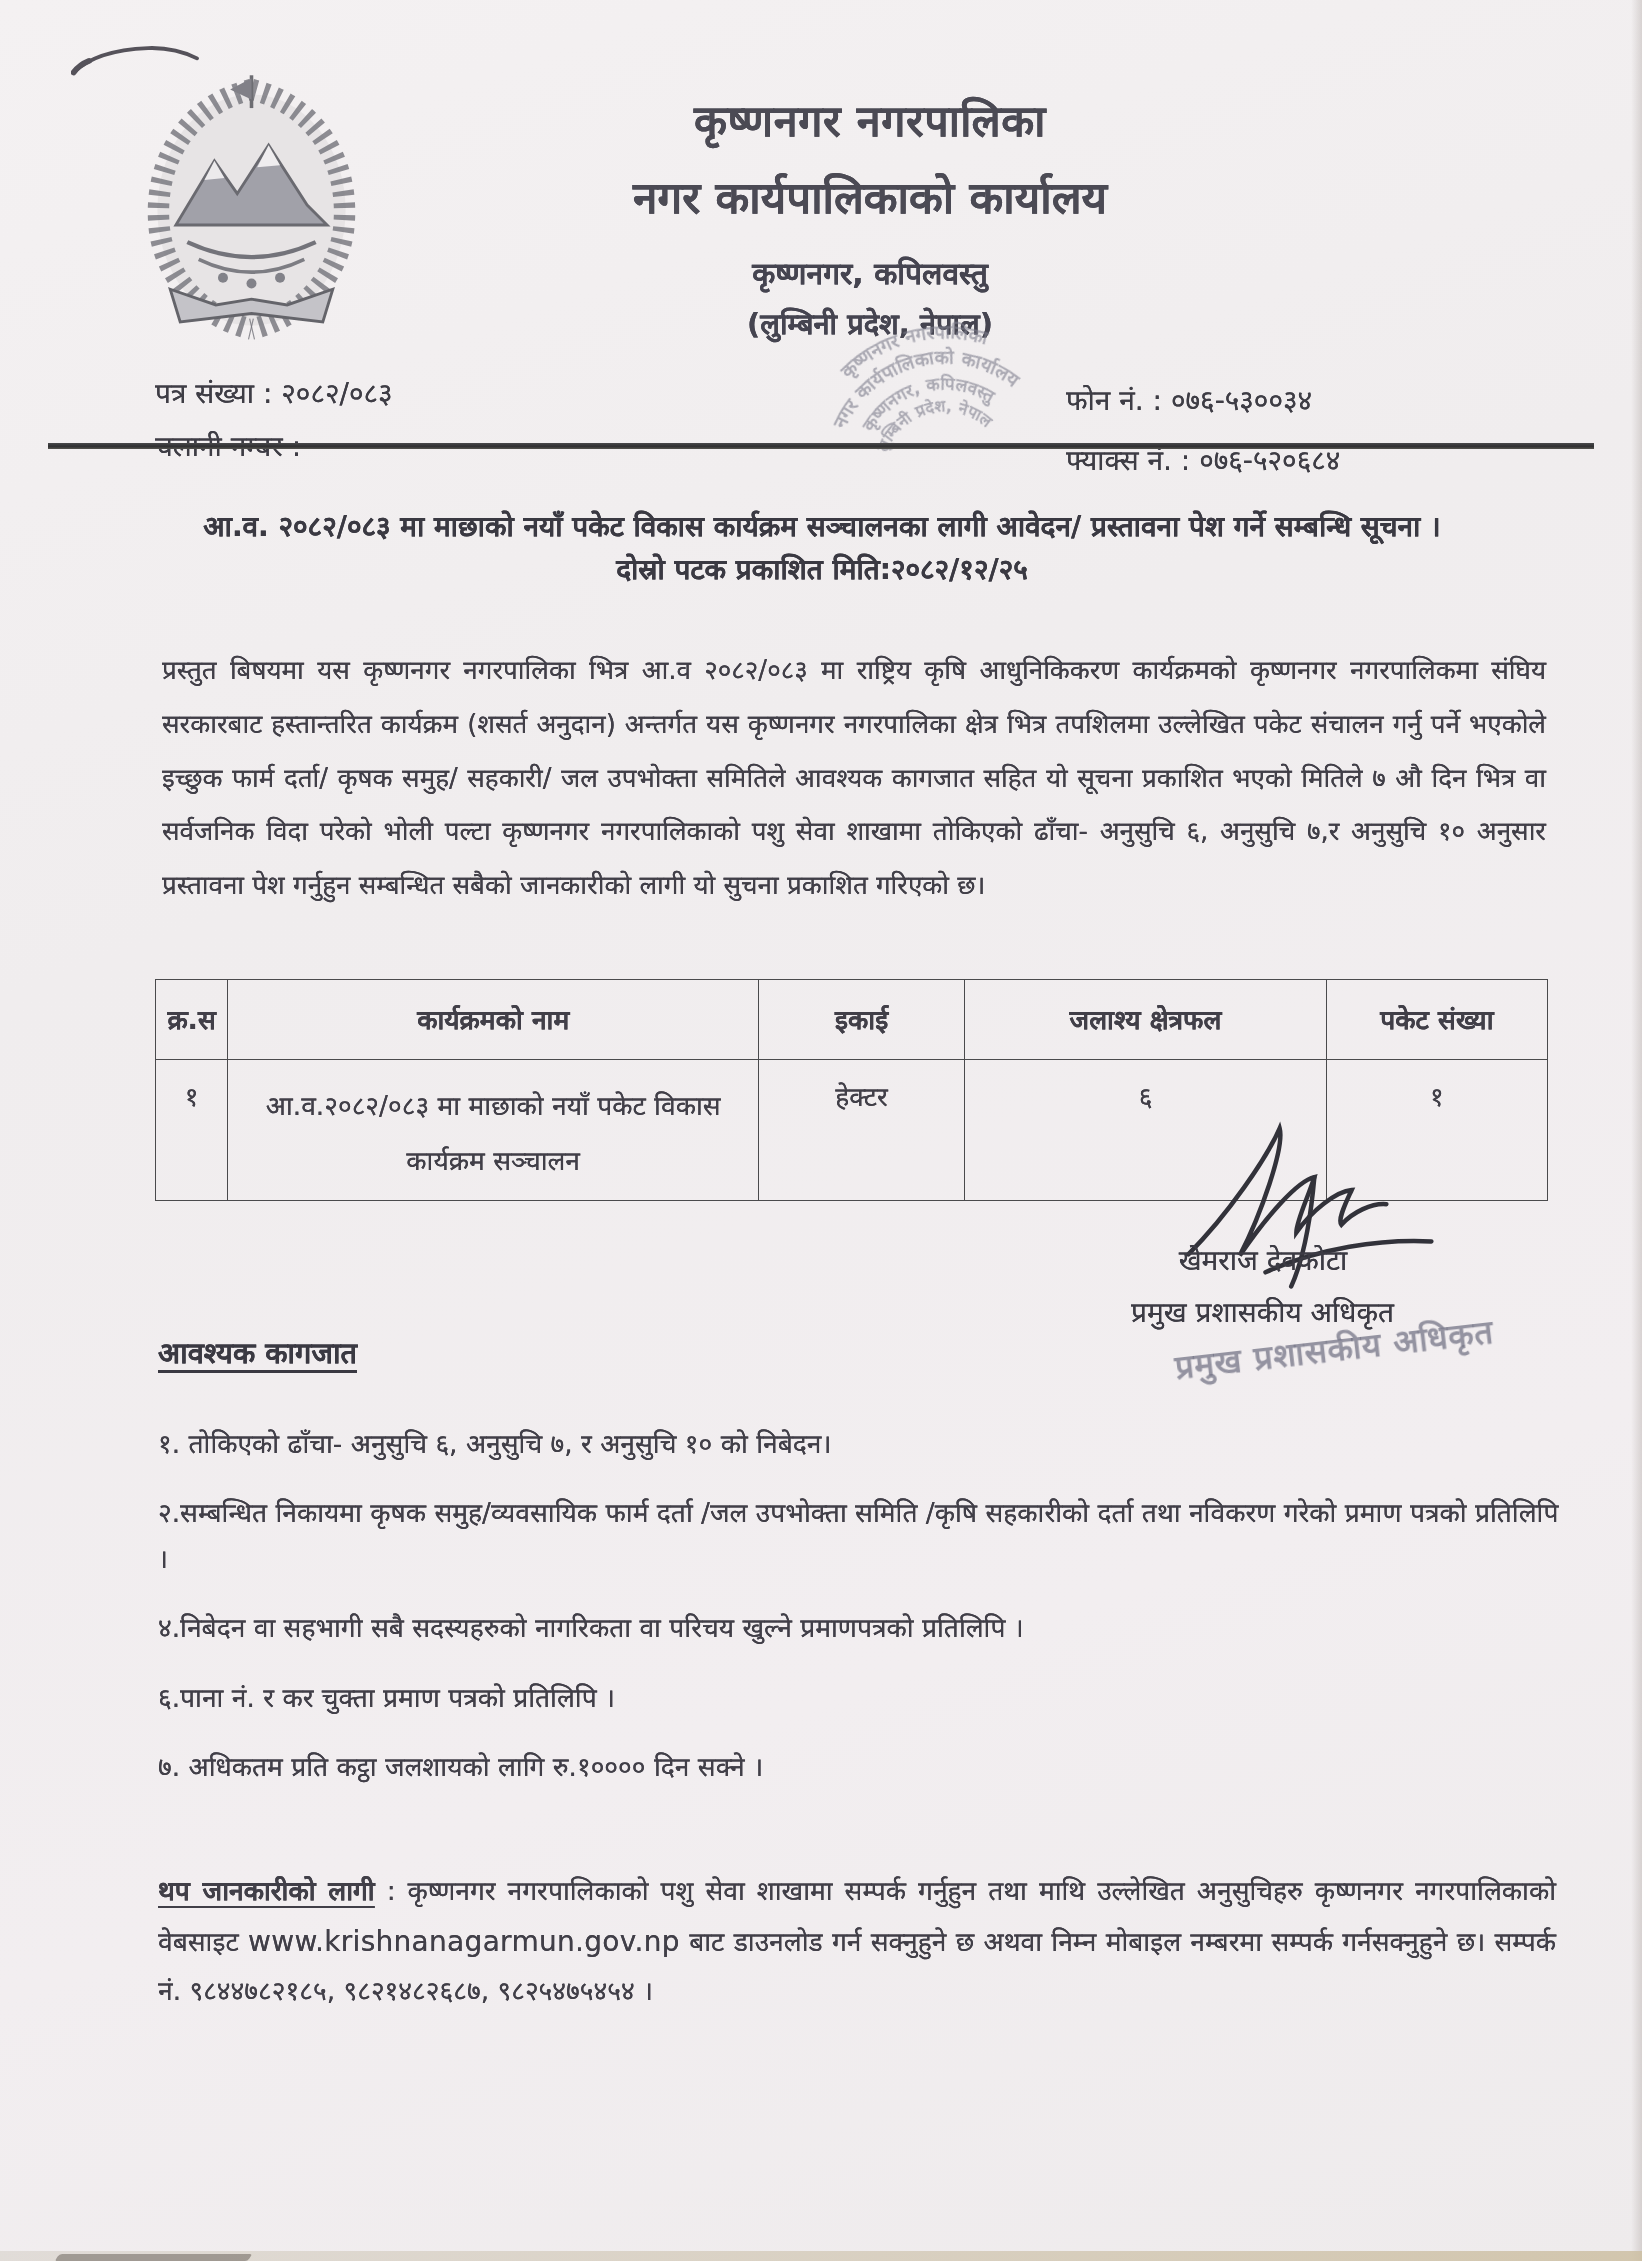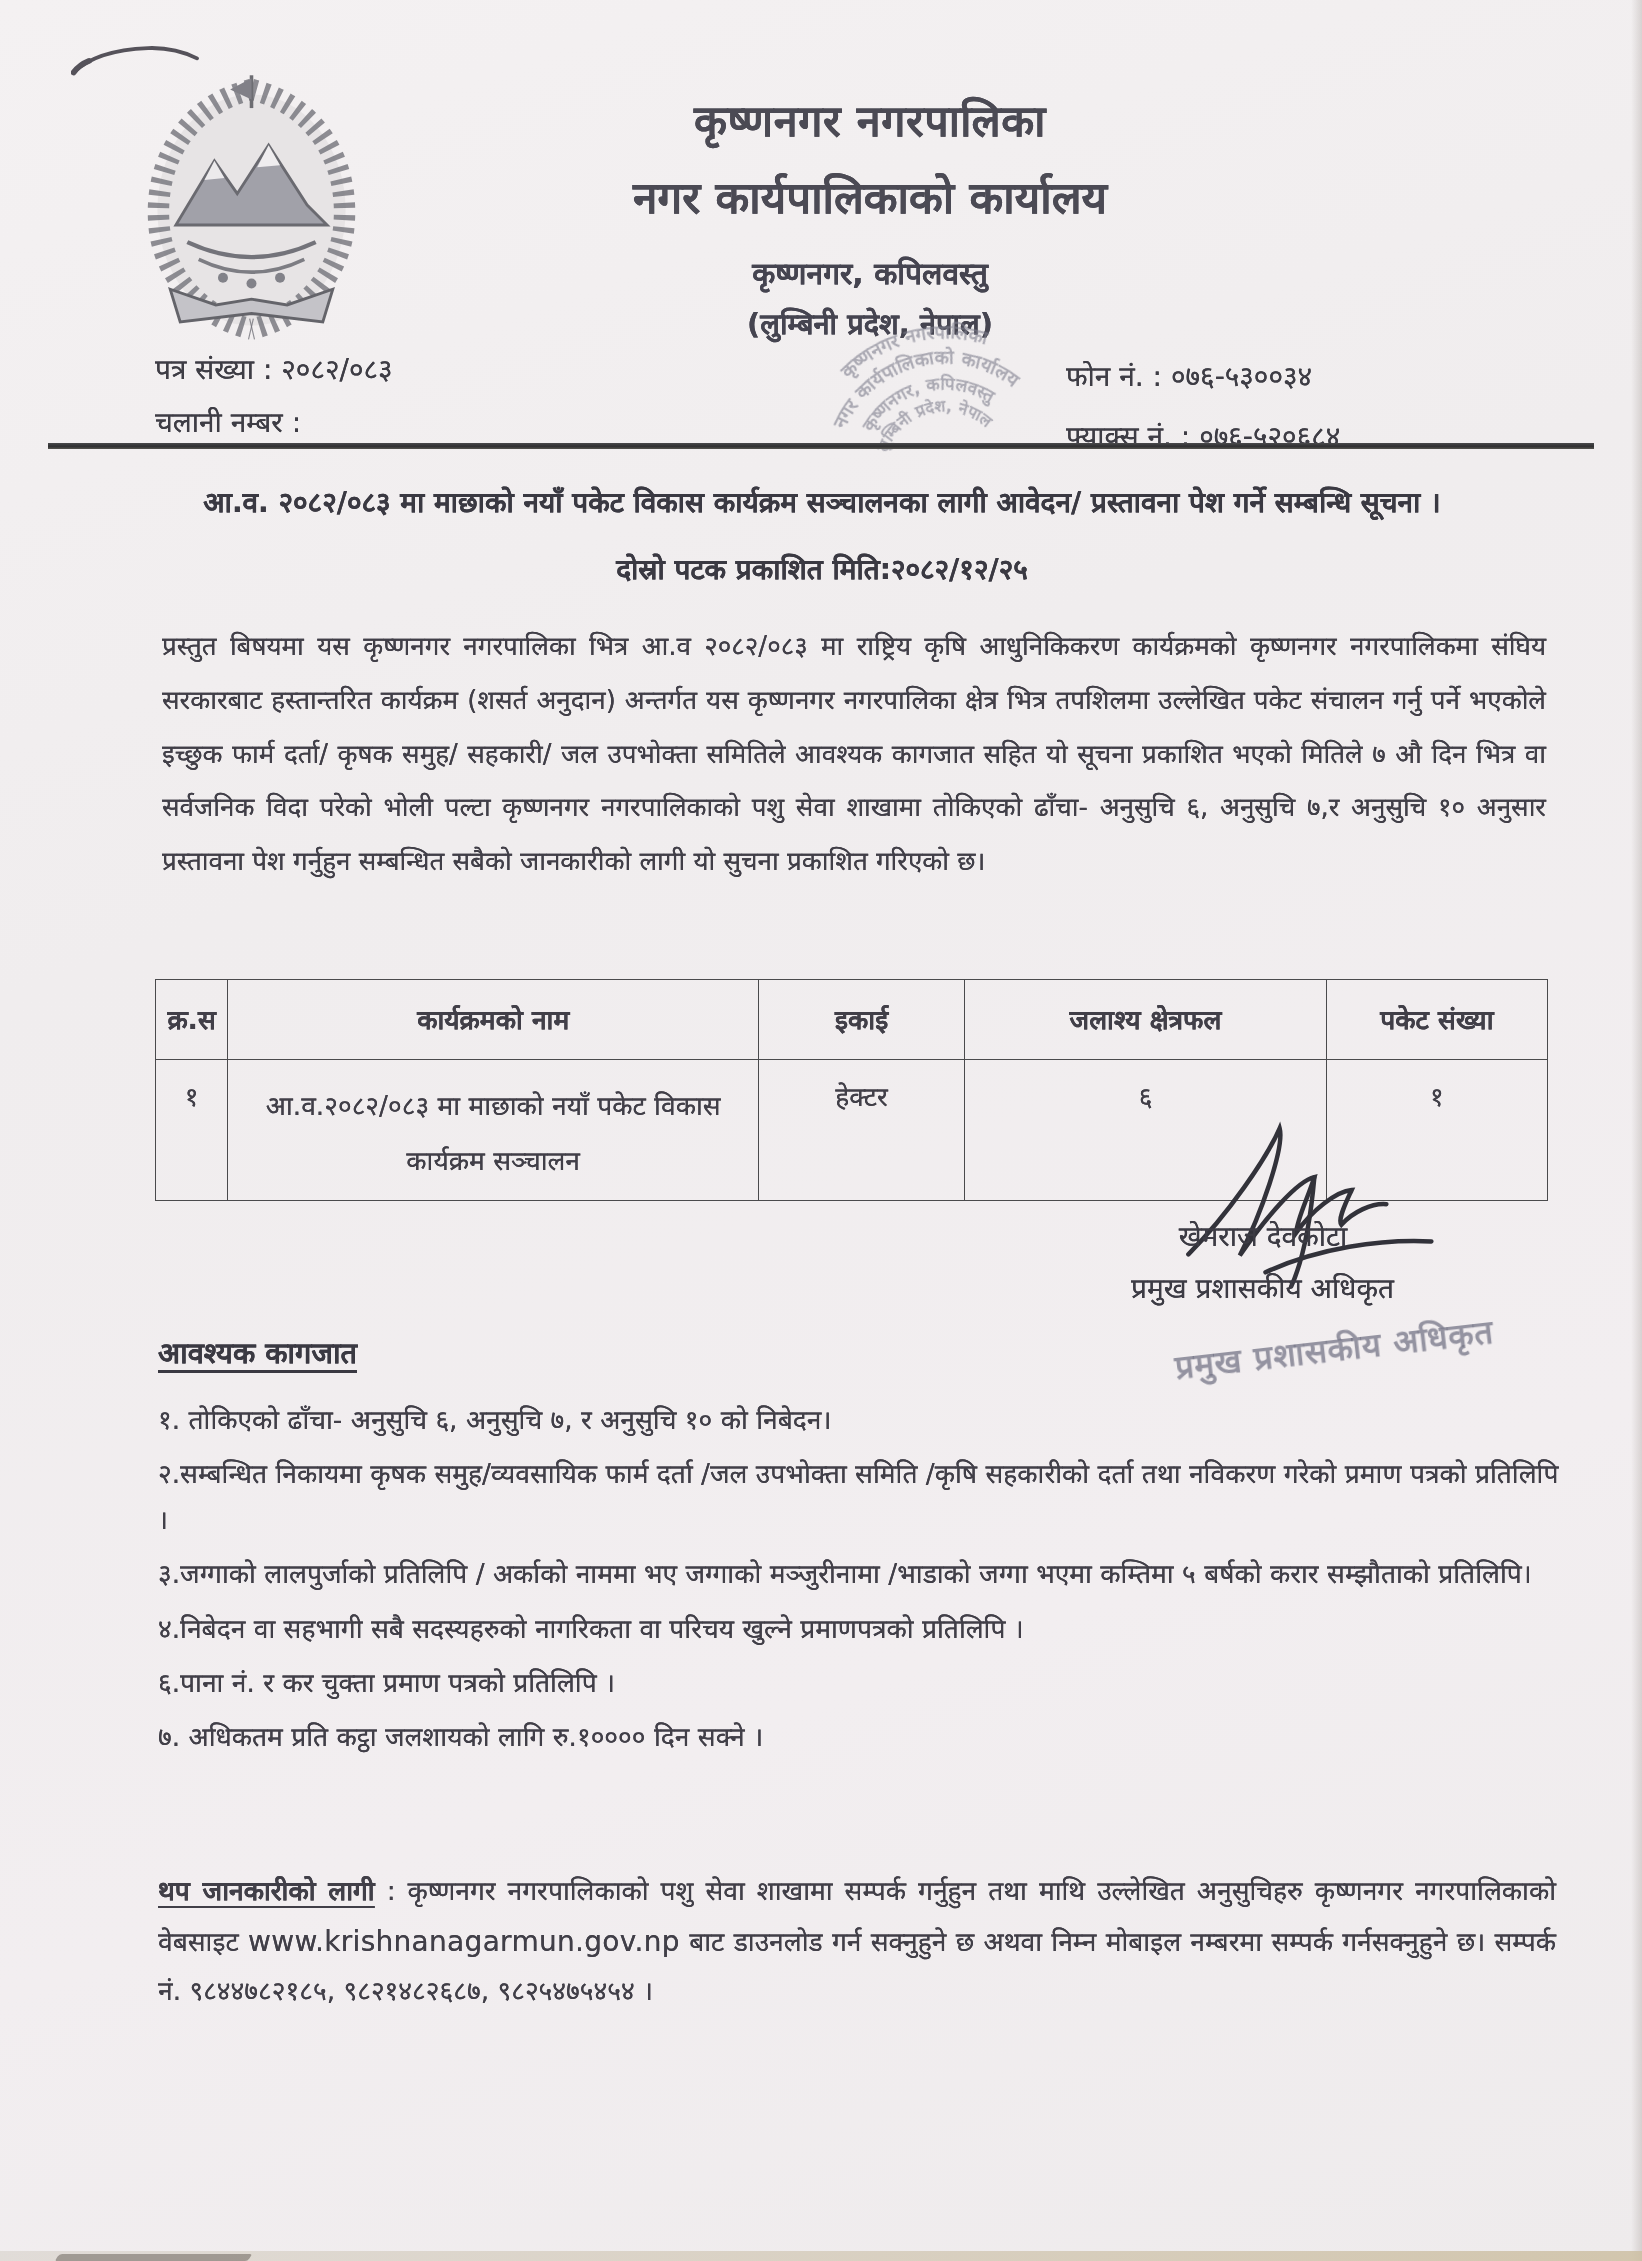--- a/index.html
+++ b/index.html
@@ -6,21 +6,21 @@
   .sheet{
     position:relative;
     width:1643px;height:2261px;
     margin:0 auto;
     background:linear-gradient(160deg,#f4f1f2 0%,#f0edee 35%,#f2eef0 70%,#eeebec 100%);
     font-family:"DejaVu Sans","Liberation Sans",sans-serif;
     color:#3e3d45;
     overflow:hidden;
   }
   .sheet *{box-sizing:border-box;}
-  .txt{text-shadow:0 0 0.4px currentColor;}
+  .txt{text-shadow:0 0 0.4px currentColor;margin-top:24px;}
   .abs{position:absolute;}
 
   
   .hdr-text{left:445px;top:90px;width:850px;text-align:center;}
   .hdr-muni{font-size:43px;font-weight:bold;color:#4b4a54;letter-spacing:0.6px;margin:0 0 17px 0;}
   .hdr-office{font-size:44px;font-weight:bold;color:#4b4a54;margin:0 0 26px 0;}
   .hdr-addr{font-size:30px;font-weight:bold;color:#454450;margin:0 0 10.3px 0;}
   .hdr-prov{font-size:29px;font-weight:bold;color:#454450;margin:0;}
 
   .emblem{left:129px;top:71px;width:245px;height:271px;filter:blur(0.5px);opacity:.95;}
@@ -185,21 +185,20 @@
   <div class="abs sig-name txt">खेमराज देवकोटा</div>
   <div class="abs sig-title txt">प्रमुख प्रशासकीय अधिकृत</div>
   <div class="abs stamp-line">प्रमुख प्रशासकीय अधिकृत</div>
 
   <div class="abs docs-head">
     <span class="txt">आवश्यक कागजात</span>
   </div>
   <div class="abs docs-list">
     <div class="item txt">१. तोकिएको  ढाँचा- अनुसुचि ६, अनुसुचि ७, र अनुसुचि १० को निबेदन।</div>
     <div class="item txt">२.सम्बन्धित निकायमा कृषक समुह/व्यवसायिक फार्म दर्ता /जल उपभोक्ता समिति /कृषि सहकारीको दर्ता तथा नविकरण गरेको प्रमाण पत्रको प्रतिलिपि ।</div>
-    <div class="item txt">३.जग्गाको  लालपुर्जाको प्रतिलिपि / अर्काको  नाममा भए जग्गाको मञ्जुरीनामा /भाडाको  जग्गा भएमा कम्तिमा ५ बर्षको करार सम्झौताको  प्रतिलिपि।</div>
     <div class="item txt">४.निबेदन वा सहभागी सबै सदस्यहरुको नागरिकता वा परिचय खुल्ने प्रमाणपत्रको प्रतिलिपि ।</div>
     <div class="item txt">६.पाना नं. र कर चुक्ता प्रमाण पत्रको प्रतिलिपि ।</div>
     <div class="item txt">७. अधिकतम प्रति कट्ठा जलशायको लागि रु.१०००० दिन सक्ने ।</div>
   </div>
 
   <div class="abs more-info">
     <span class="lead txt">थप जानकारीको लागी</span><span class="txt"> : कृष्णनगर नगरपालिकाको पशु सेवा शाखामा सम्पर्क गर्नुहुन तथा माथि उल्लेखित  अनुसुचिहरु कृष्णनगर नगरपालिकाको  वेबसाइट </span><span class="url txt">www.krishnanagarmun.gov.np</span><span class="txt"> बाट डाउनलोड गर्न सक्नुहुने छ अथवा निम्न मोबाइल नम्बरमा सम्पर्क गर्नसक्नुहुने छ। सम्पर्क नं. ९८४४७८२१८५,  ९८२१४८२६८७, ९८२५४७५४५४  ।</span>
   </div>
 
 </div>

